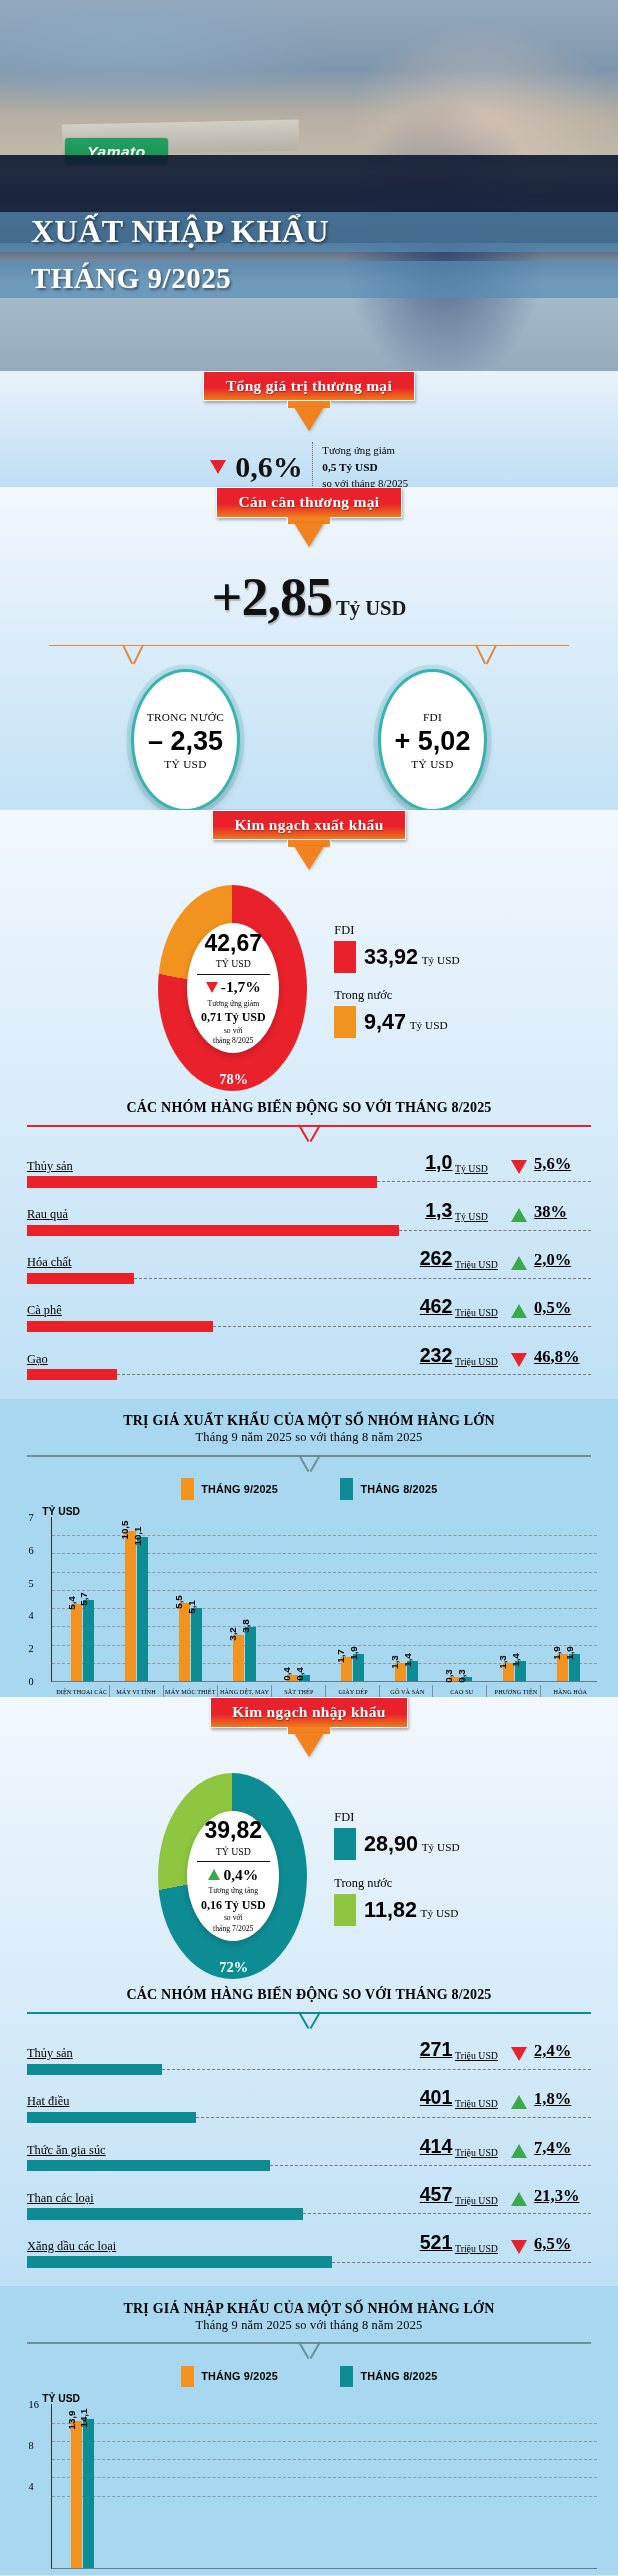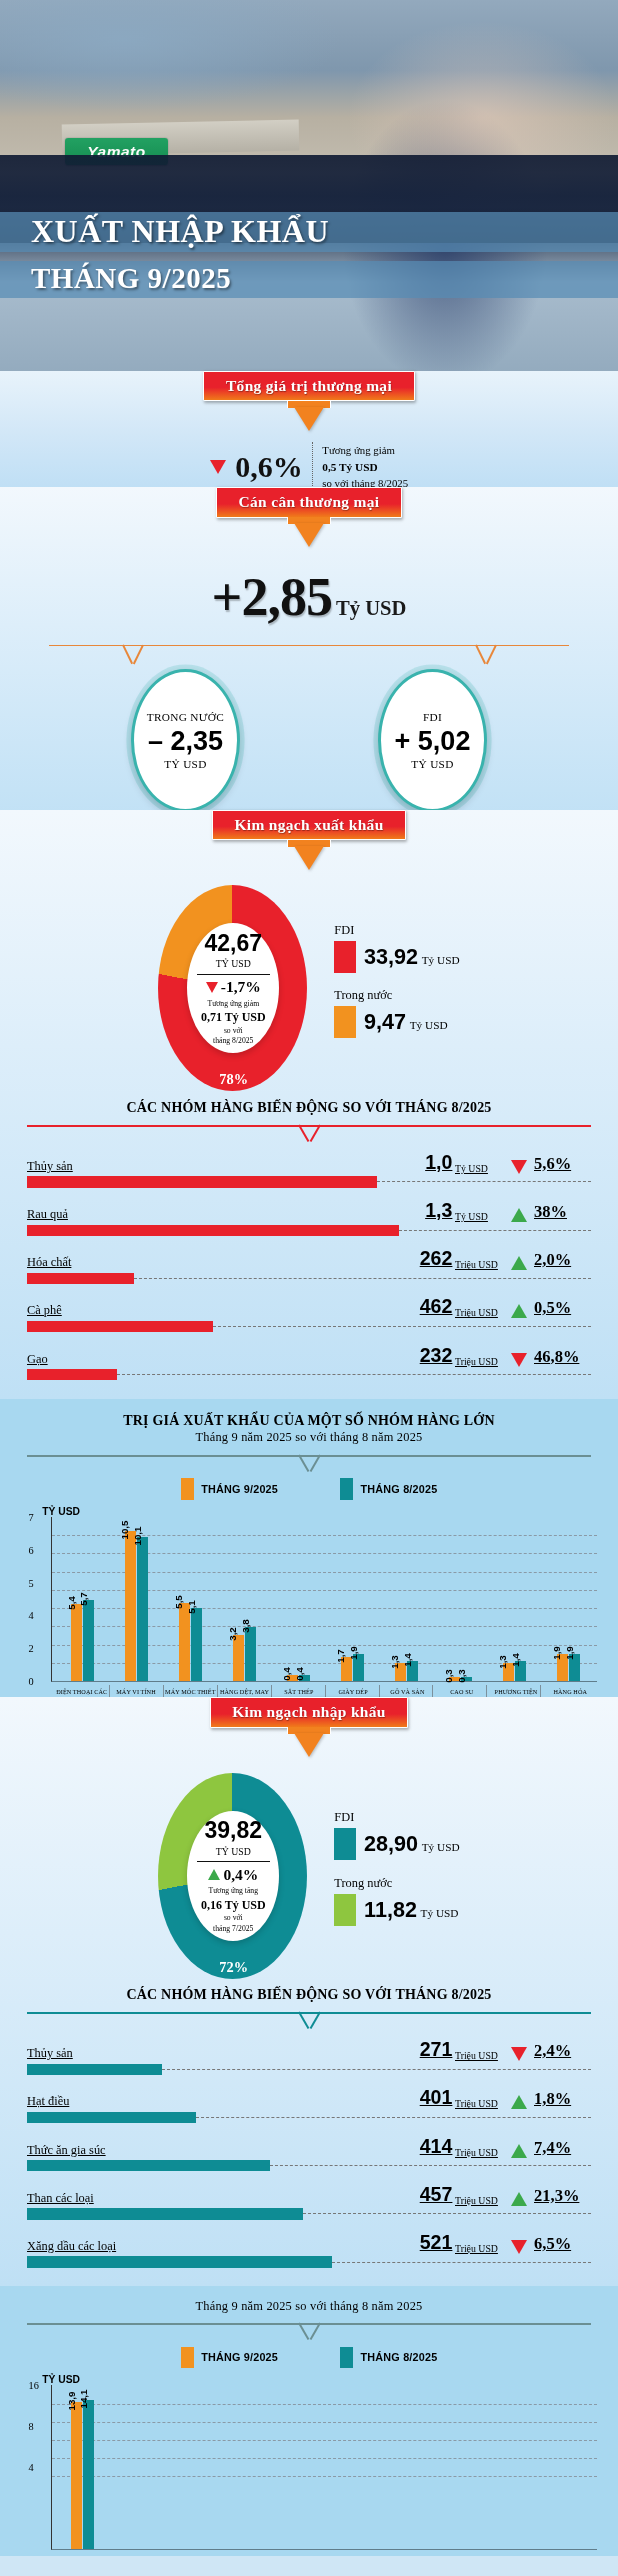--- a/index.html
+++ b/index.html
@@ -627,20 +627,21 @@
           </div>
           <div class="mv-bar-row">
             <div class="mv-bar" style="width:54%;background:#0e8c94"></div>
             <div class="mv-dots"></div>
           </div>
         </div>
       </div>
   </div>
 
   <div class="sec flat-blue" style="padding:11.3px 0 5.2px;">
+    <div class="sec-title">TRỊ GIÁ NHẬP KHẨU CỦA MỘT SỐ NHÓM HÀNG LỚN</div>
     <div class="sec-title" style="font-weight:normal;font-size:12.4px;padding-top:1px;">Tháng 9 năm 2025 so với tháng 8 năm 2025</div>
     <div class="divider">
       <div class="line" id="impc-div-l" style="background: rgb(107, 143, 147);"></div>
       <div class="vv" id="impc-div-v" style="left:50%;margin-left:-12.4px;">
           <div style="position:absolute;left:1px;top:0;width:2.1px;height:18.5px;background:#6b8f93;transform-origin:top;transform:rotate(-30deg)"></div>
           <div style="position:absolute;right:1px;top:0;width:2.1px;height:18.5px;background:#6b8f93;transform-origin:top;transform:rotate(30deg)"></div>
         </div>
     </div>
     <div class="chart-legend" id="imp-chart-legend">
         <div class="item">

